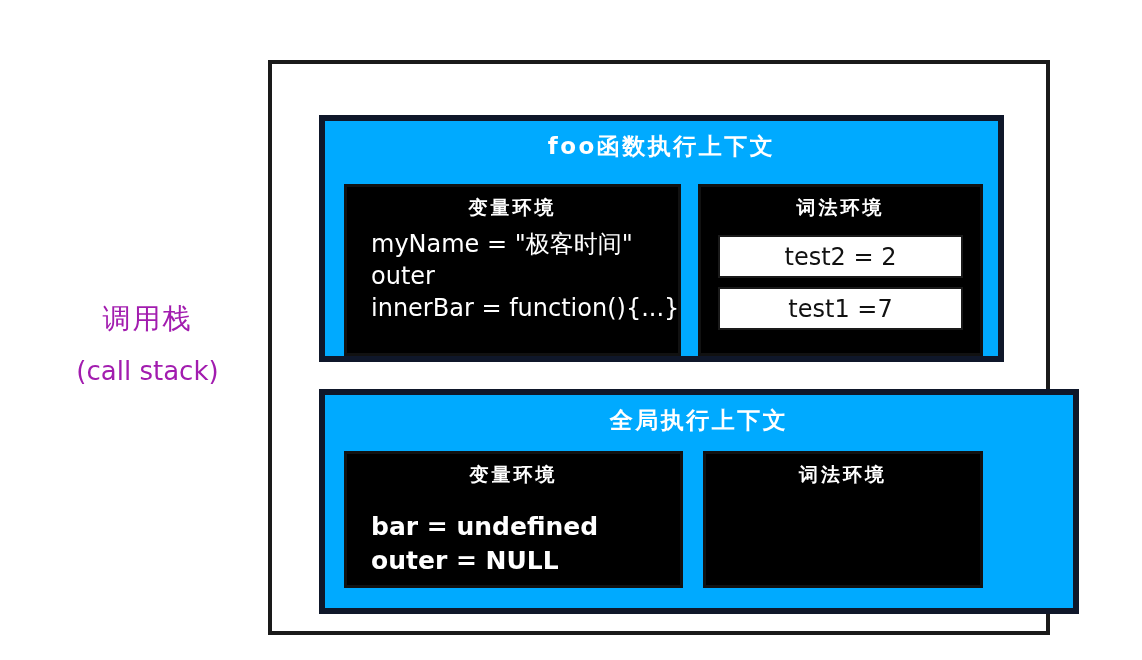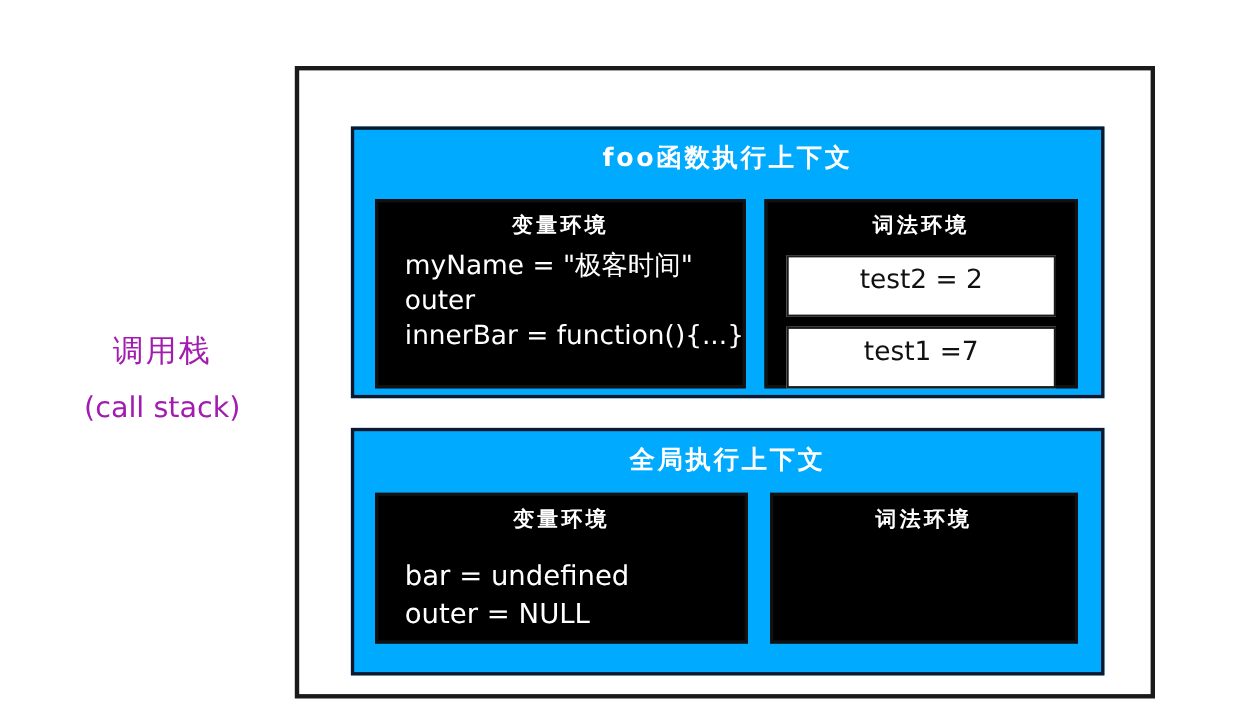--- a/index.html
+++ b/index.html
@@ -46,32 +46,32 @@
     box-sizing: border-box;
     border: 4px solid #1a1a1a;
     background: #ffffff;
   }
 
   
   .exec-context {
     position: absolute;
     box-sizing: border-box;
     background: #00AAFF;
-    border: 3px solid #0f172a;
+    border: 6px solid #0f172a;
   }
   #foo-context {
     left: 47px;
     top: 51px;
     width: 685px;
     height: 247px;
   }
   #global-context {
     left: 47px;
     top: 325px;
-    width: 685px;
+    width: 760px;
     height: 225px;
     padding-left: 12px;
   }
   .ctx-title {
     position: absolute;
     left: 0;
     right: 0;
     top: 10px;
     text-align: center;
     color: #ffffff;
@@ -110,34 +110,34 @@
   }
   .env-lines .line { display: block; }
 
   
   #foo-var-env   { left: 19px;  top: 63px;  width: 337px; height: 172px; }
   #foo-lex-env   { left: 373px; top: 63px;  width: 285px; height: 172px; }
   
   #global-var-env { left: 19px; top: 56px;  width: 339px; height: 137px; }
   #global-lex-env { left: 378px; top: 56px; width: 280px; height: 137px; }
 
-  #global-var-env .env-lines { top: 56px; font-size: 25px; line-height: 1.36; }
+  #global-var-env .env-lines { top: 56px; font-size: 25px; line-height: 1.36; font-weight: bold; }
 
   
   .chip-stack {
     position: absolute;
     left: 17px;
     right: 17px;
     top: 48px;
   }
   .chip {
     box-sizing: border-box;
     background: #ffffff;
     border: 2px solid #1a1a1a;
-    height: 56px;
+    height: 43px;
     line-height: 40px;
     text-align: center;
     color: #111111;
     font-size: 24px;
     margin-bottom: 9px;
   }
 </style>
 </head>
 <body>
 

